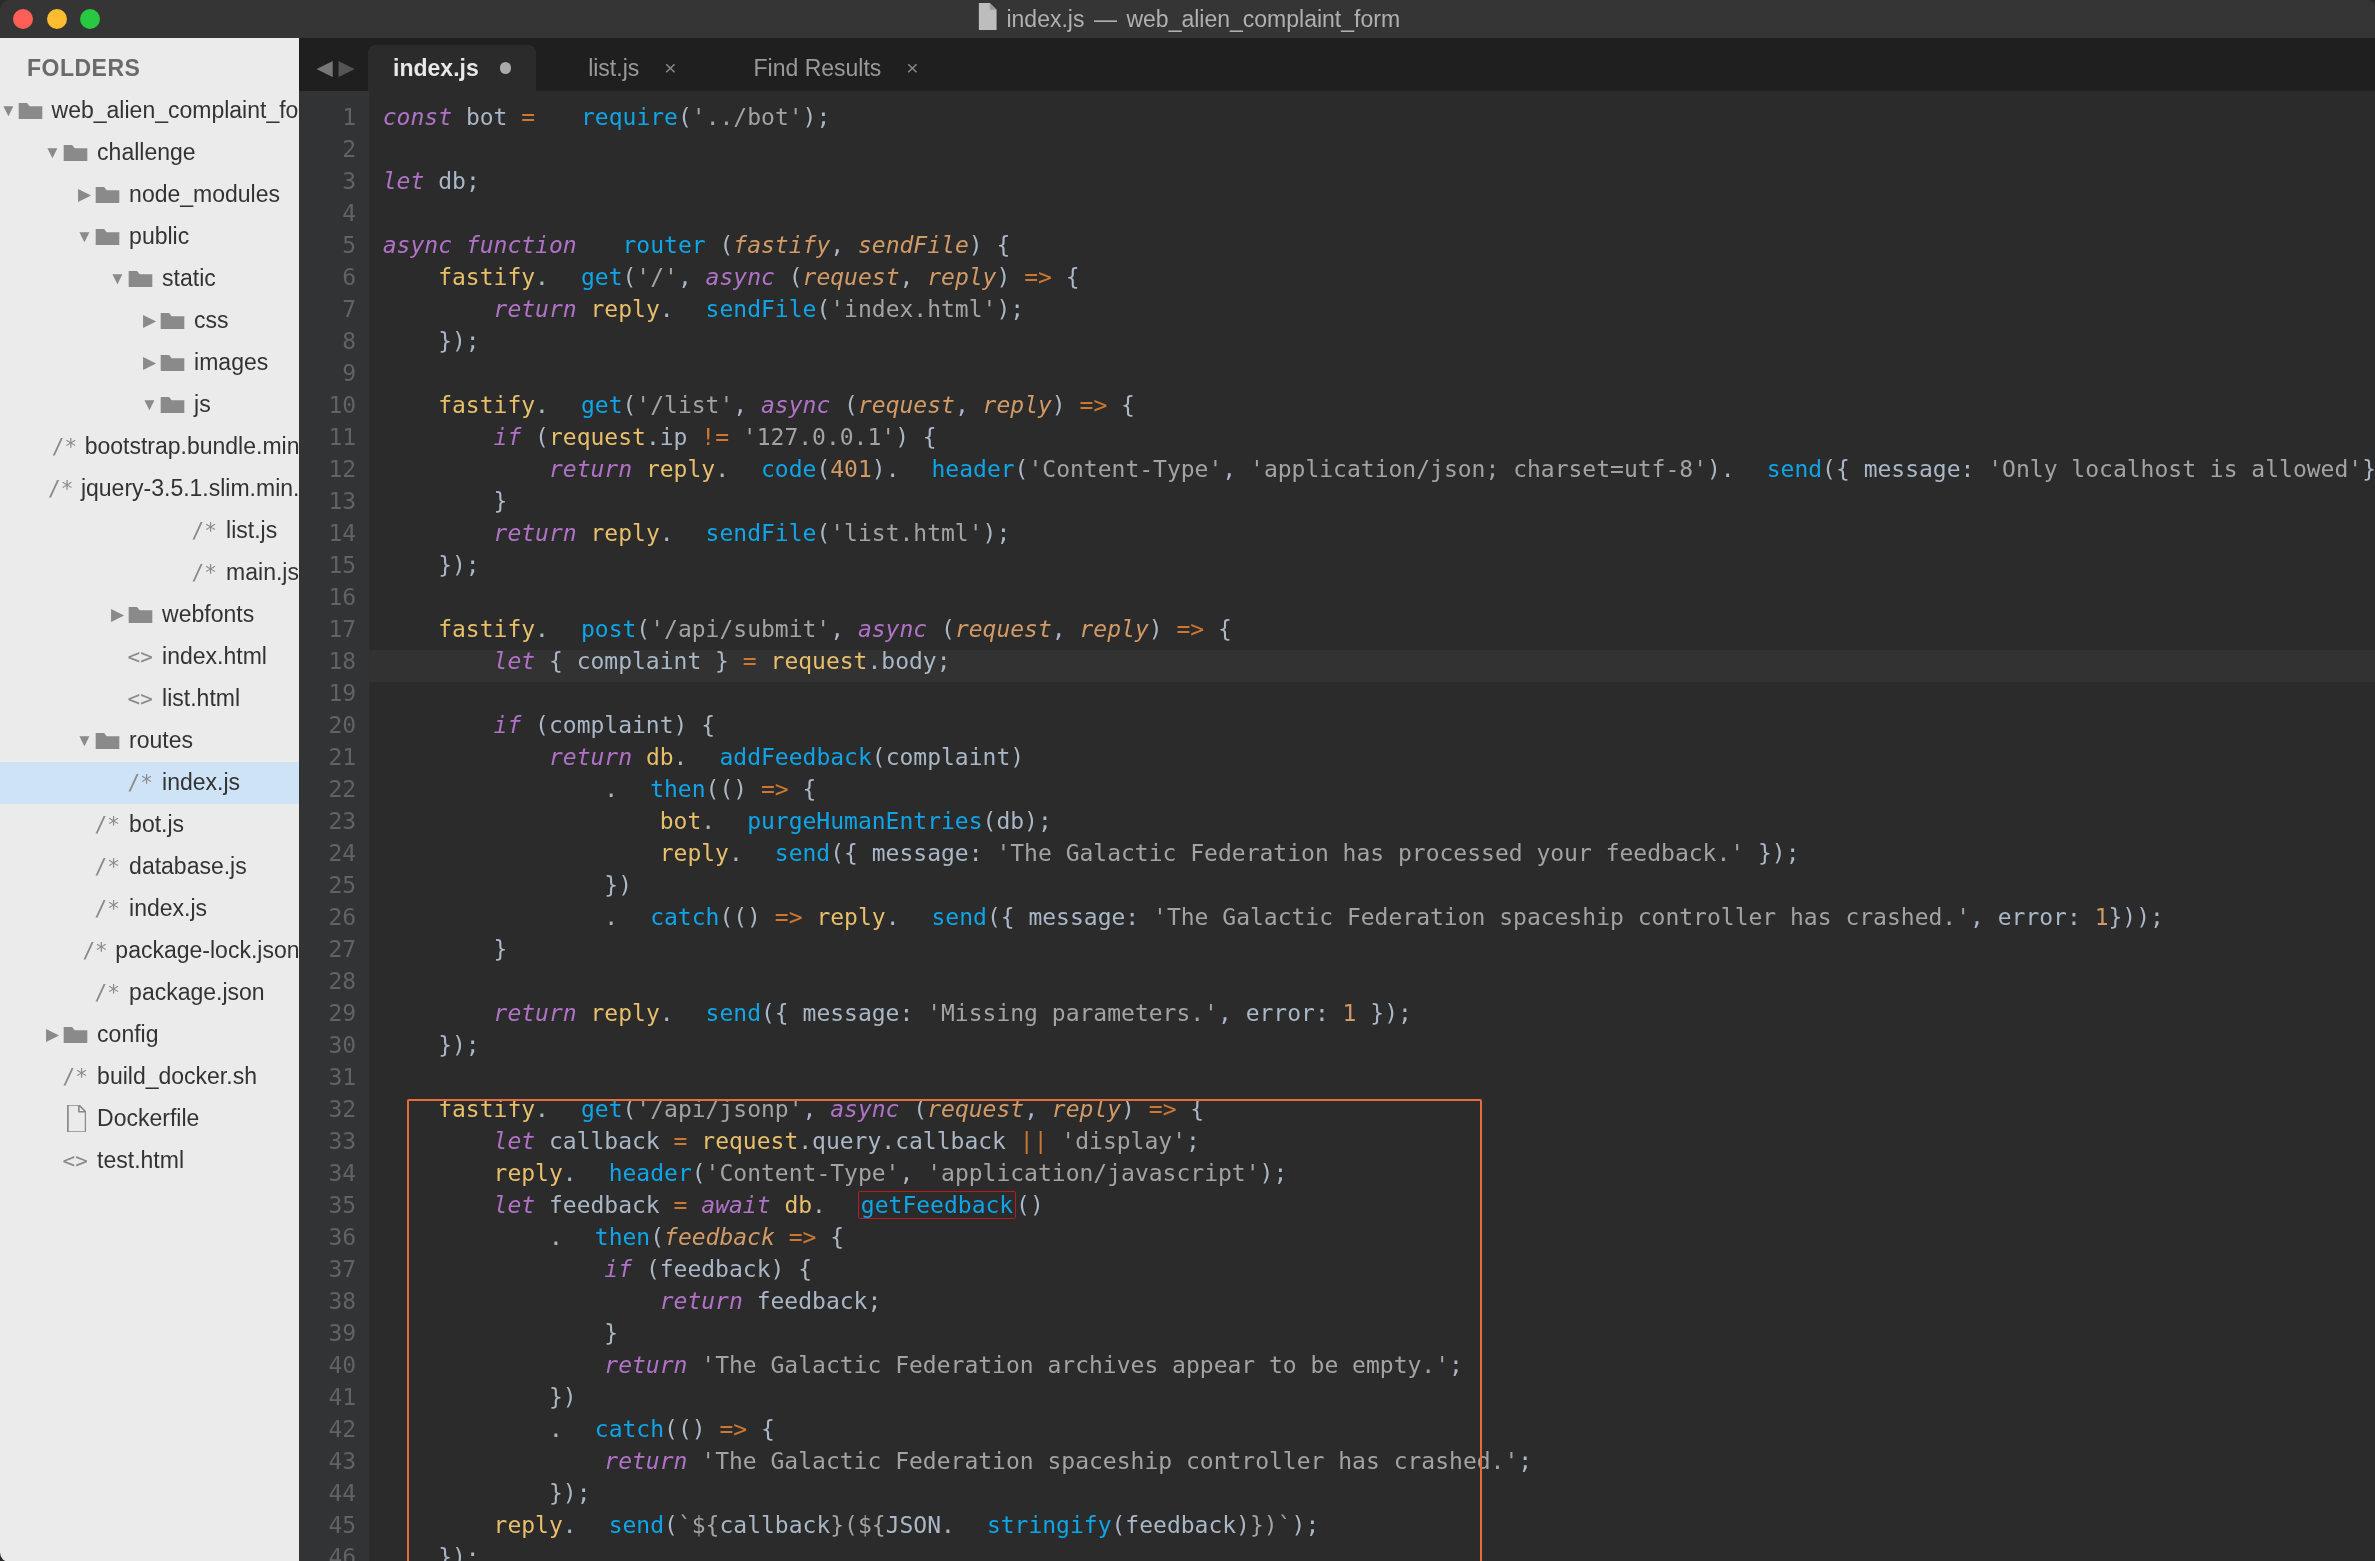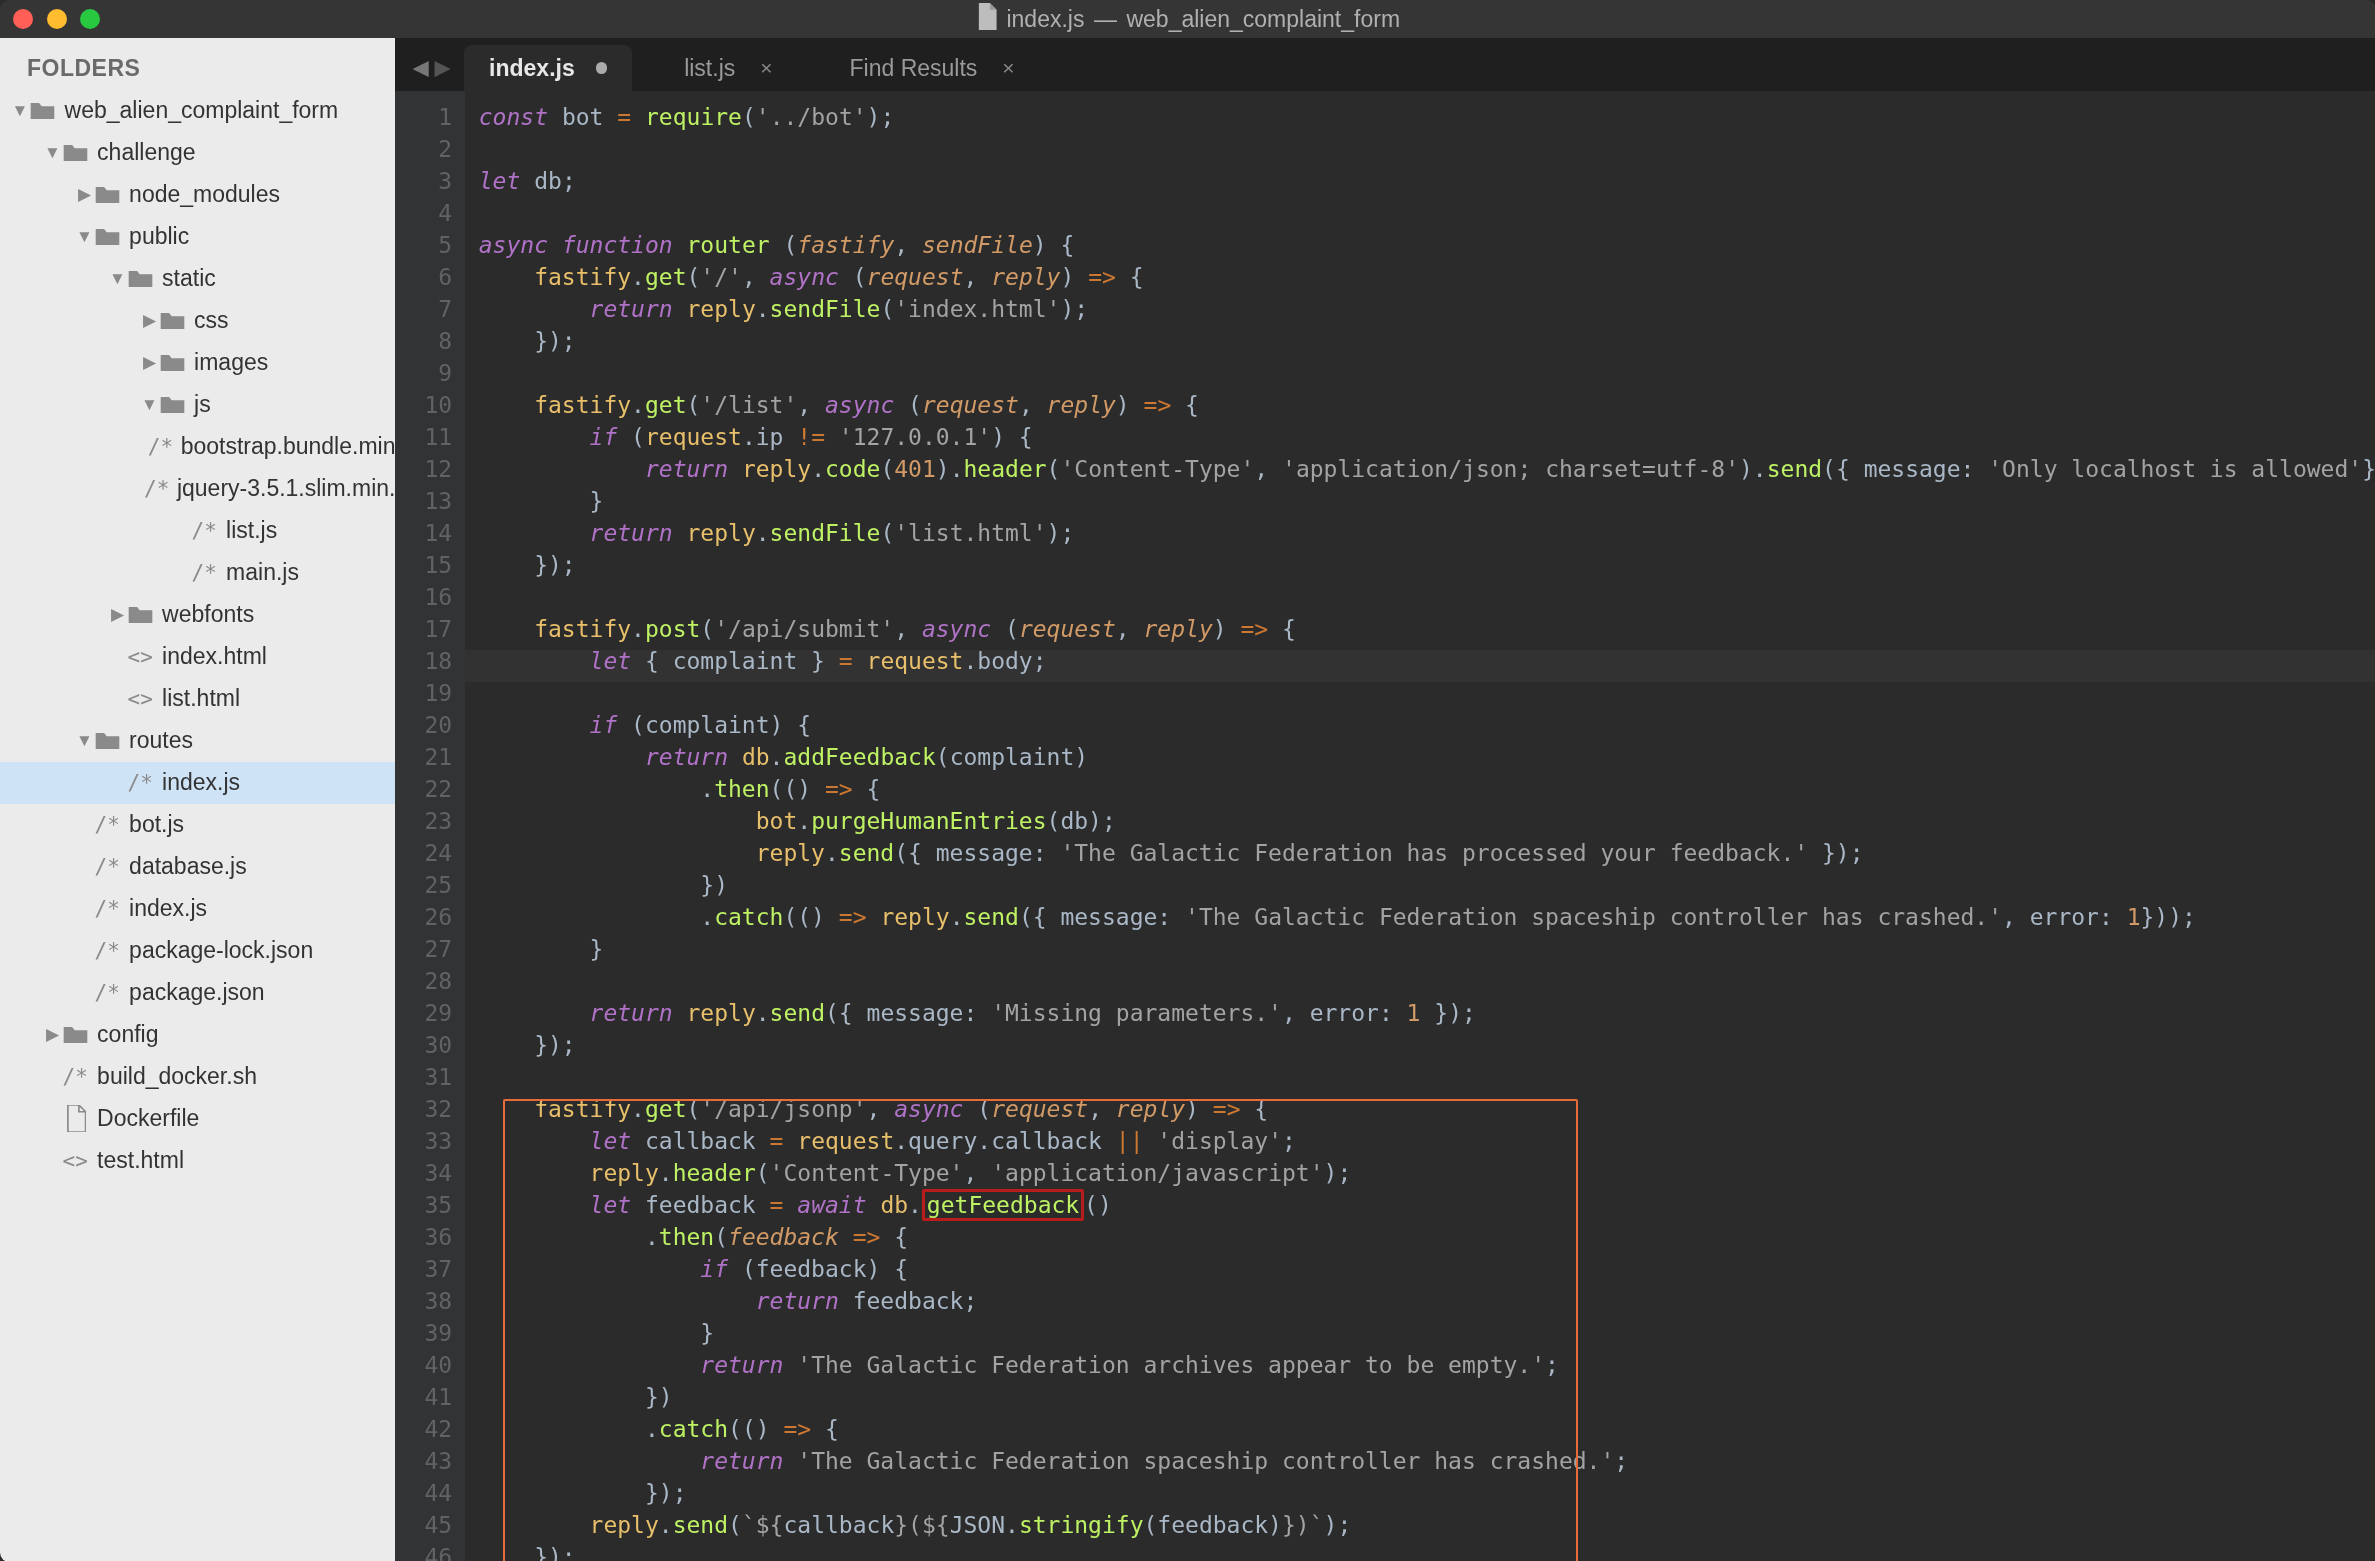--- a/index.html
+++ b/index.html
@@ -38,28 +38,28 @@
   .tab .close-x { margin-left:25px; color:#888; font-size:21px;}
   .tab-sep { width:27px;}
   
   .codewrap { flex:1; display:flex; overflow:hidden; position:relative;}
   .gutter-col { width:70px; background:#313335; text-align:right; color:#606366; padding:9.5px 13.3px 0 0; font-size:23px; line-height:32px; font-family:"SF Mono",Menlo,Consolas,monospace;}
   .code-col { flex:1; padding:9.5px 0 0 13.3px; font-size:23px; line-height:32px; font-family:"SF Mono",Menlo,Consolas,monospace; white-space:pre; position:relative; overflow:hidden;}
   .line-highlight { position:absolute; left:0; right:0; height:32px; background:#323232;}
   .red-box { position:absolute; border:2.9px solid #e86b3a; border-radius:1.9px; pointer-events:none;}
   
   .kw  { color:#b072c7; font-style:italic;}
-  .fn  { color:#bef264;}
+  .fn  { color:#0ea5e9;margin-left:32px;}
   .id  { color:#e8bf6a;}   
   .str { color:#a3a3a3;}
   .num { color:#d19a66;}
   .op  { color:#cc7832;}
   .pl  { color:#a9b7c6;}
   .param { color:#d19a66; font-style:italic;}
-  .boxed { border:3px solid #b91c1c; padding:0 1.9px; border-radius:1.9px;}
+  .boxed { border:1px solid #b91c1c; padding:0 1.9px; border-radius:1.9px;}
   
   .tooltip { position:absolute; background:#3c3f41; border:1px solid #1a1a1a; border-radius:2.9px; padding:13.3px 17px; color:#bbb; font-family:"SF Mono",Menlo,Consolas,monospace; font-size:23px; line-height:32px; box-shadow:0 3.8px 17px rgba(0,0,0,.4);}
   .tooltip .tip-param { color:#8fbfd8;}
   .tooltip .tip-name  { color:#d19a66; font-style:italic;}
   .tooltip .tip-type  { color:#c77f6a;}
   .tooltip .copy { color:#5a9bd4; text-decoration:underline; cursor:pointer; display:inline-block; margin-top:5.7px;}
 </style>
 </head>
 <body>
 

